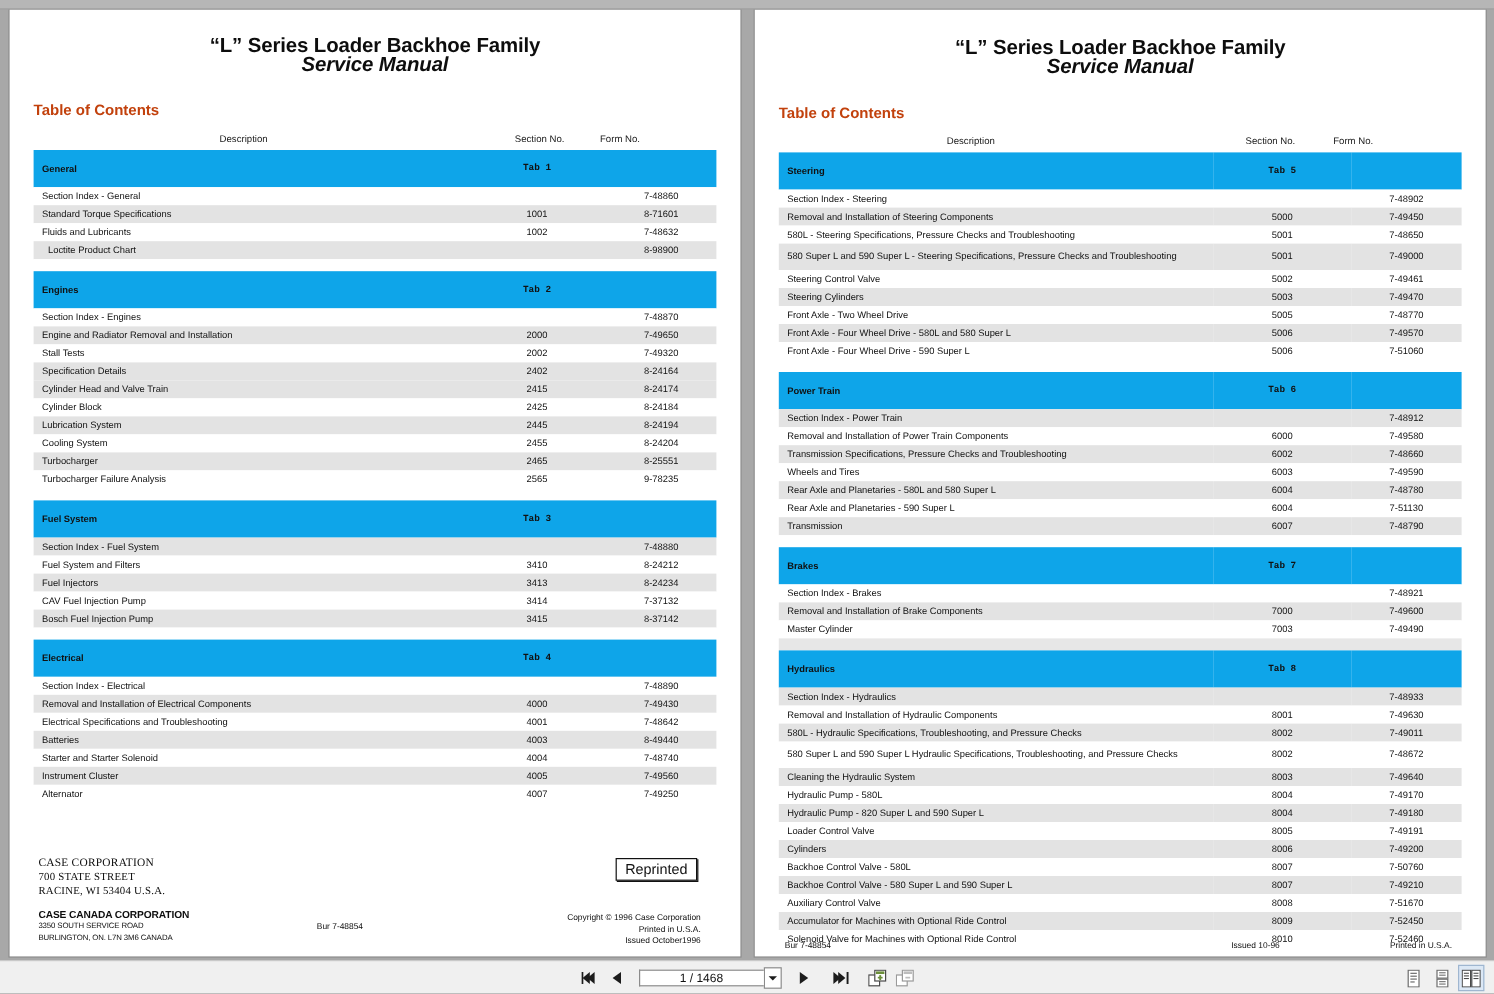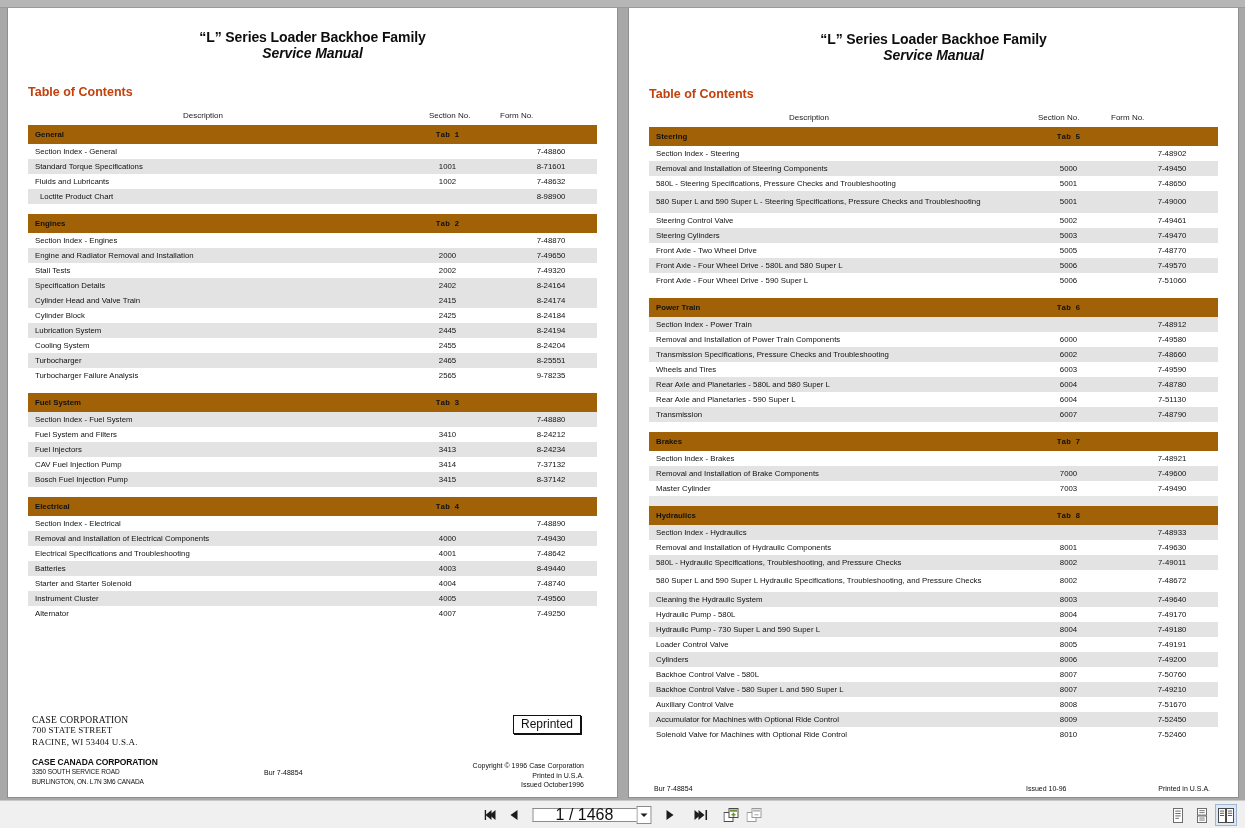--- a/index.html
+++ b/index.html
@@ -53,21 +53,21 @@
     position: relative;
     width: 100%;
     height: 100%;
     padding: 0 20px;
   }
 
   
   .doc-title {
     text-align: center;
     font-weight: bold;
-    font-size: 14px;
+    font-size: 17px;
     line-height: 15.5px;
     color: #0d0d0d;
     letter-spacing: -0.1px;
   }
   .doc-title .line1 { display: block; }
   .doc-title .line2 { display: block; font-style: italic; }
   .left .doc-title { margin-top: 22px; }
   .right .doc-title { margin-top: 24px; }
 
   .toc-title {
@@ -109,22 +109,22 @@
   }
   .toc td.c-desc { width: 362px; padding-left: 7px; }
   .toc td.c-sec  { width: 115px; text-align: center; }
   .toc td.c-form { width: 92px;  text-align: center; }
 
   tr.shade td { background: #e3e3e3; }
   tr.plain td { background: #ffffff; }
 
   tr.section td {
     font-weight: bold;
-    background: #a16207;
-    height: 19px;
+    background: #0ea5e9;
+    height: 31px;
   }
   tr.section td.c-desc { padding-left: 7px; }
   tr.section td.c-sec  { font-weight: bold; font-family: Liberation Mono, monospace; }
 
   tr.spacer td {
     height: 10px;
     background: #ffffff;
   }
   tr.spacer.shaded td { background: #e7e7e7; }
 
@@ -239,21 +239,21 @@
 
   .page-box {
     width: 104px;
     height: 14px;
     background: #ffffff;
     border: 1px solid #8b8b8b;
     border-right: none;
     display: flex;
     align-items: center;
     justify-content: center;
-    font-size: 16px;
+    font-size: 10px;
     color: #111;
     position: relative;
   }
   .page-combo {
     display: flex;
     align-items: center;
     margin: 0 5px;
   }
   .combo-arrow {
     width: 15px; height: 18px;
@@ -660,21 +660,21 @@
                 <td class="c-desc">Cleaning the Hydraulic System</td>
                 <td class="c-sec">8003</td>
                 <td class="c-form">7-49640</td>
               </tr>
               <tr class="plain">
                 <td class="c-desc">Hydraulic Pump - 580L</td>
                 <td class="c-sec">8004</td>
                 <td class="c-form">7-49170</td>
               </tr>
               <tr class="shade">
-                <td class="c-desc">Hydraulic Pump - 730 Super L and 590 Super L</td>
+                <td class="c-desc">Hydraulic Pump - 820 Super L and 590 Super L</td>
                 <td class="c-sec">8004</td>
                 <td class="c-form">7-49180</td>
               </tr>
               <tr class="plain">
                 <td class="c-desc">Loader Control Valve</td>
                 <td class="c-sec">8005</td>
                 <td class="c-form">7-49191</td>
               </tr>
               <tr class="shade">
                 <td class="c-desc">Cylinders</td>

